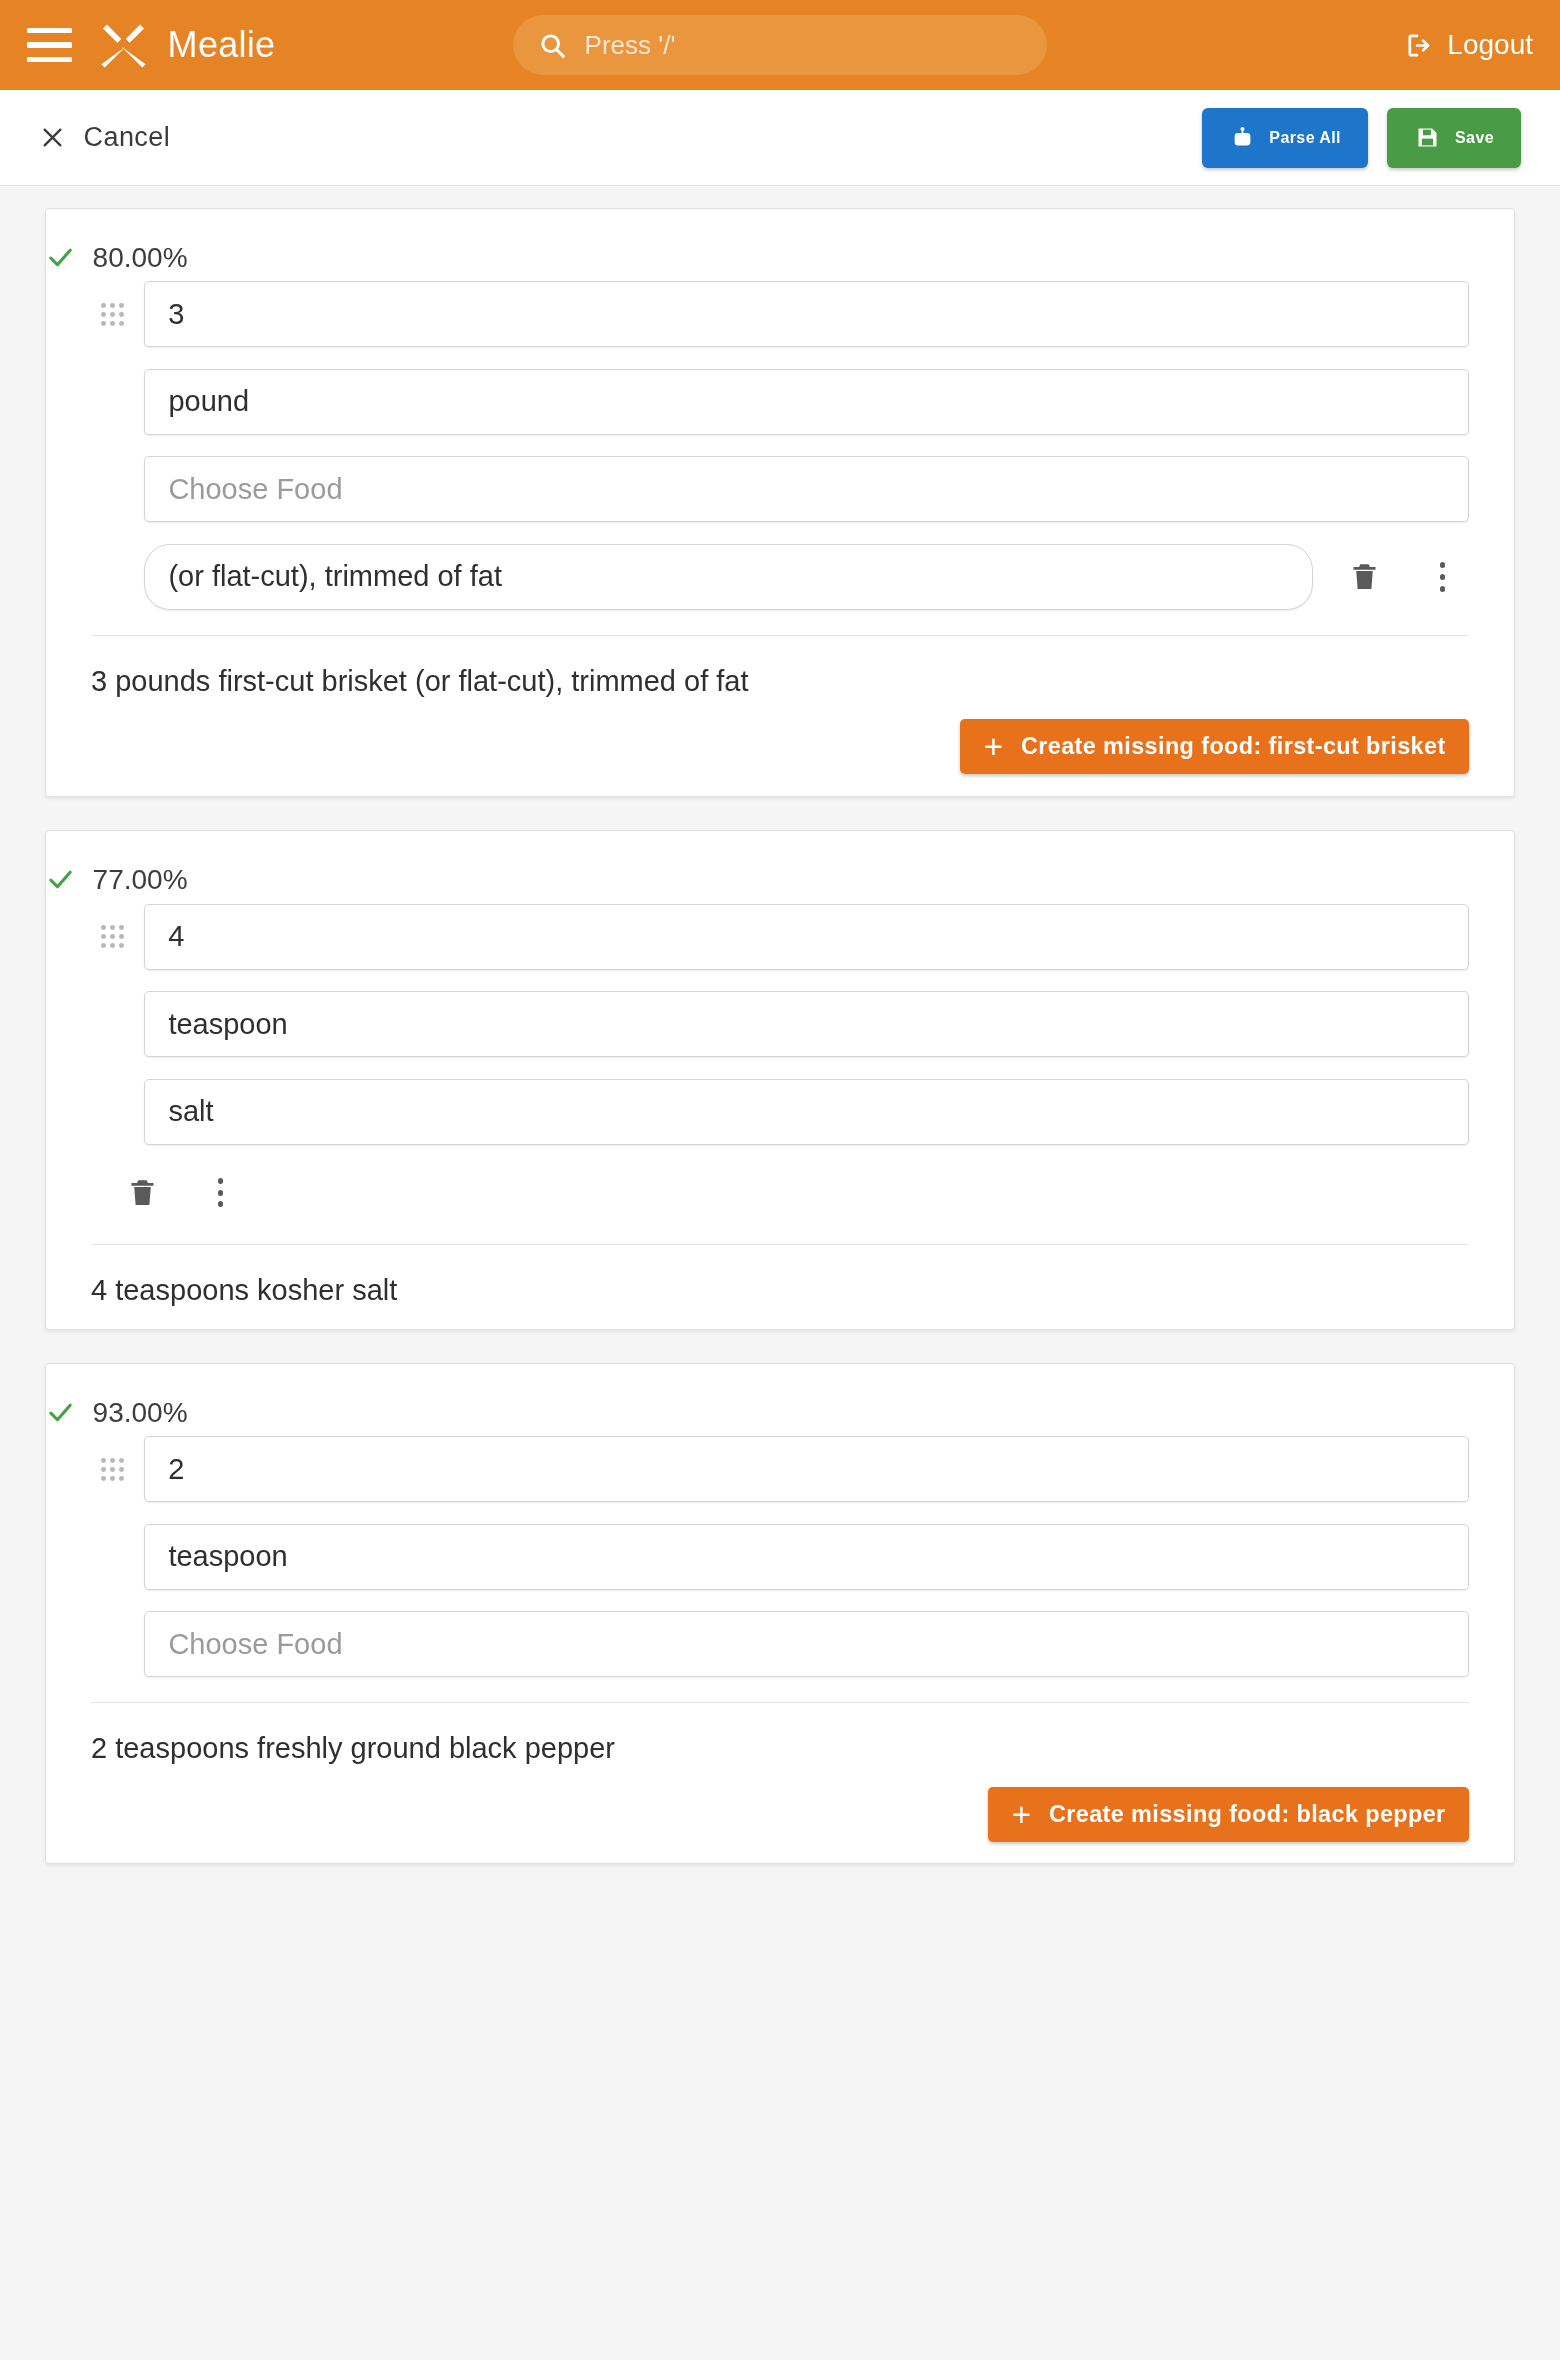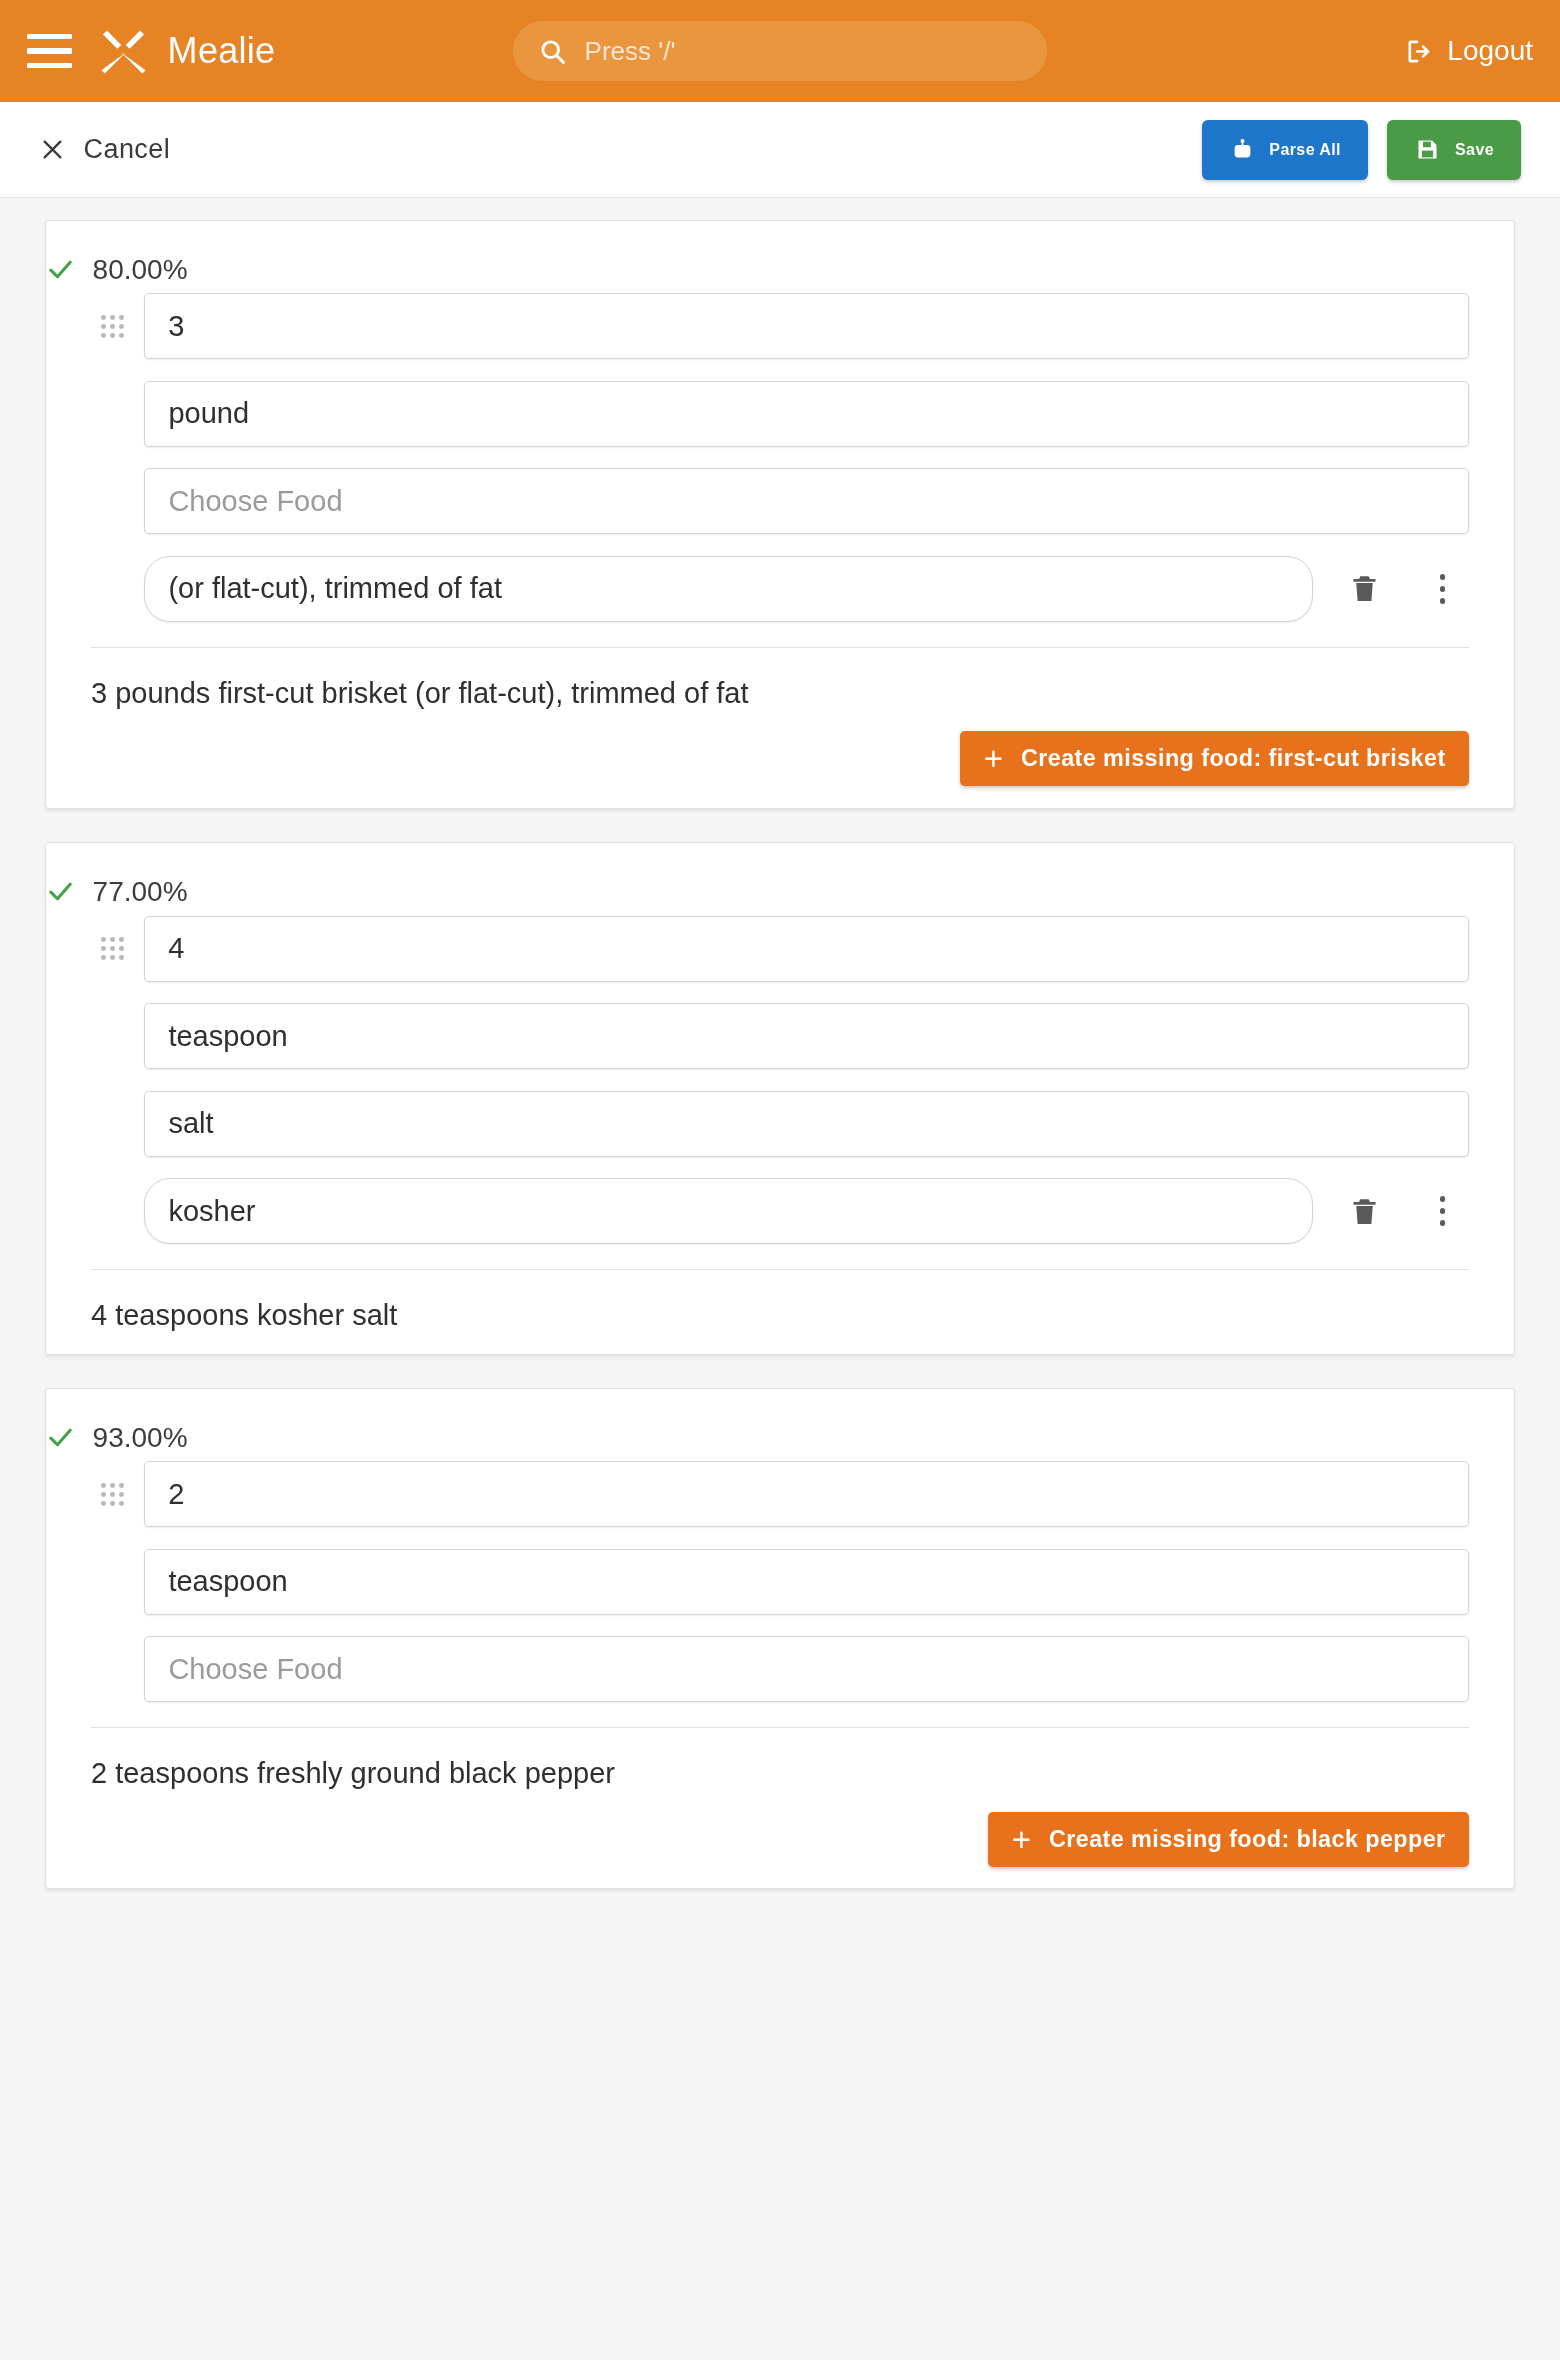--- a/index.html
+++ b/index.html
@@ -7,21 +7,21 @@
     margin: 0;
     padding: 0;
     background: #f5f5f5;
     font-family: "Liberation Sans", sans-serif;
     width: 1560px;
   }
   body { width: 1560px; }
 
   
   .appbar {
-    height: 102px;
+    height: 90px;
     background: #e58325;
     display: flex;
     align-items: center;
     padding: 0 27px;
     position: relative;
   }
   .hamburger {
     width: 45px; height: 35px;
     display: flex; flex-direction: column; justify-content: space-between;
     margin-right: 25px;
@@ -410,21 +410,20 @@
 
       <div class="field-row">
         <div class="inp select indent">teaspoon</div>
       </div>
 
       <div class="field-row">
         <div class="inp select indent">salt</div>
       </div>
 
       <div class="field-row note-row">
-        <div class="inp">kosher</div>
         <div class="icon-btn">
           <svg width="33" height="33" viewBox="0 0 24 24" fill="#5a5a5a">
             <path d="M9 3 h6 l1 2 h4 v2 H4 V5 h4 Z"></path>
             <path d="M6 8 h12 l-1 13 H7 Z"></path>
           </svg>
         </div>
         <div class="icon-btn">
           <div class="kebab">
               <i></i>
               <i></i>

